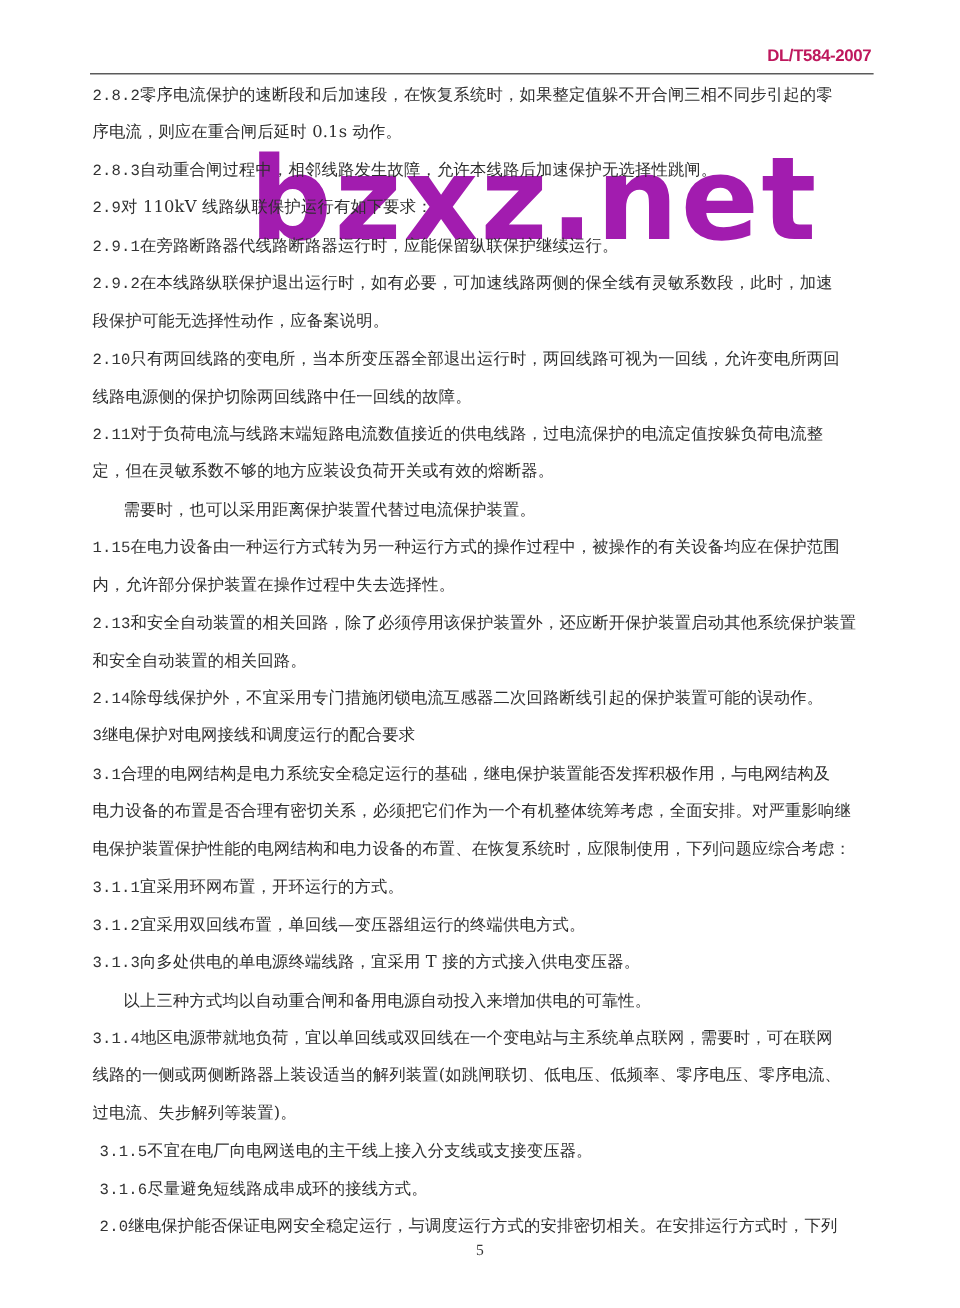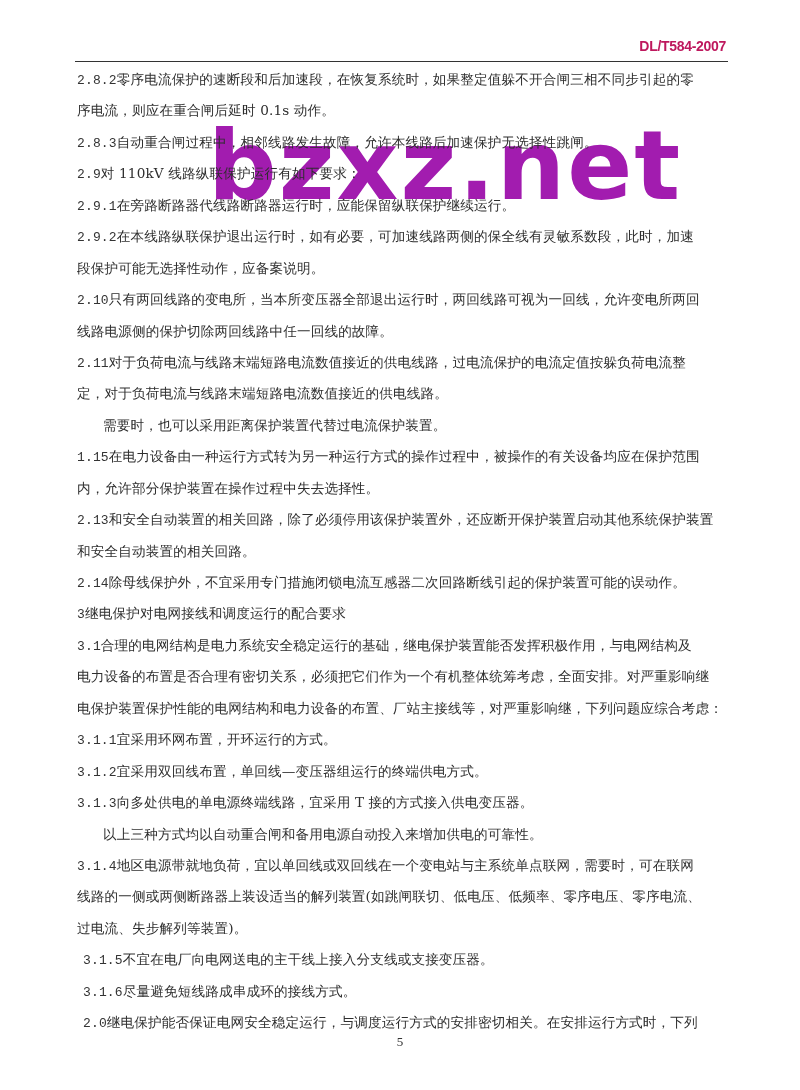--- a/index.html
+++ b/index.html
@@ -100,31 +100,31 @@
       <div class="line"><span class="num">2.8.2</span><span>零序电流保护的速断段和后加速段，在恢复系统时，如果整定值躲不开合闸三相不同步引起的零</span></div>
       <div class="line"><span>序电流，则应在重合闸后延时 0.1s 动作。</span></div>
       <div class="line"><span class="num">2.8.3</span><span>自动重合闸过程中，相邻线路发生故障，允许本线路后加速保护无选择性跳闸。</span></div>
       <div class="line"><span class="num">2.9</span><span>对 110kV 线路纵联保护运行有如下要求：</span></div>
       <div class="line"><span class="num">2.9.1</span><span>在旁路断路器代线路断路器运行时，应能保留纵联保护继续运行。</span></div>
       <div class="line"><span class="num">2.9.2</span><span>在本线路纵联保护退出运行时，如有必要，可加速线路两侧的保全线有灵敏系数段，此时，加速</span></div>
       <div class="line"><span>段保护可能无选择性动作，应备案说明。</span></div>
       <div class="line"><span class="num">2.10</span><span>只有两回线路的变电所，当本所变压器全部退出运行时，两回线路可视为一回线，允许变电所两回</span></div>
       <div class="line"><span>线路电源侧的保护切除两回线路中任一回线的故障。</span></div>
       <div class="line"><span class="num">2.11</span><span>对于负荷电流与线路末端短路电流数值接近的供电线路，过电流保护的电流定值按躲负荷电流整</span></div>
-      <div class="line"><span>定，对于负荷电流与线路末端短路电流数值接近的供电线路。</span></div>
+      <div class="line"><span>定，但在灵敏系数不够的地方应装设负荷开关或有效的熔断器。</span></div>
       <div class="line indent2"><span>需要时，也可以采用距离保护装置代替过电流保护装置。</span></div>
       <div class="line"><span class="num">1.15</span><span>在电力设备由一种运行方式转为另一种运行方式的操作过程中，被操作的有关设备均应在保护范围</span></div>
       <div class="line"><span>内，允许部分保护装置在操作过程中失去选择性。</span></div>
       <div class="line"><span class="num">2.13</span><span>和安全自动装置的相关回路，除了必须停用该保护装置外，还应断开保护装置启动其他系统保护装置</span></div>
       <div class="line"><span>和安全自动装置的相关回路。</span></div>
       <div class="line"><span class="num">2.14</span><span>除母线保护外，不宜采用专门措施闭锁电流互感器二次回路断线引起的保护装置可能的误动作。</span></div>
       <div class="line"><span class="num">3</span><span>继电保护对电网接线和调度运行的配合要求</span></div>
       <div class="line"><span class="num">3.1</span><span>合理的电网结构是电力系统安全稳定运行的基础，继电保护装置能否发挥积极作用，与电网结构及</span></div>
       <div class="line"><span>电力设备的布置是否合理有密切关系，必须把它们作为一个有机整体统筹考虑，全面安排。对严重影响继</span></div>
-      <div class="line"><span>电保护装置保护性能的电网结构和电力设备的布置、厂站主接线等，对严重影响继，下列问题应综合考虑：</span></div>
+      <div class="line"><span>电保护装置保护性能的电网结构和电力设备的布置、在恢复系统时，应限制使用，下列问题应综合考虑：</span></div>
       <div class="line"><span class="num">3.1.1</span><span>宜采用环网布置，开环运行的方式。</span></div>
       <div class="line"><span class="num">3.1.2</span><span>宜采用双回线布置，单回线—变压器组运行的终端供电方式。</span></div>
       <div class="line"><span class="num">3.1.3</span><span>向多处供电的单电源终端线路，宜采用 T 接的方式接入供电变压器。</span></div>
       <div class="line indent2"><span>以上三种方式均以自动重合闸和备用电源自动投入来增加供电的可靠性。</span></div>
       <div class="line"><span class="num">3.1.4</span><span>地区电源带就地负荷，宜以单回线或双回线在一个变电站与主系统单点联网，需要时，可在联网</span></div>
       <div class="line"><span>线路的一侧或两侧断路器上装设适当的解列装置(如跳闸联切、低电压、低频率、零序电压、零序电流、</span></div>
       <div class="line"><span>过电流、失步解列等装置)。</span></div>
       <div class="line indent-sub"><span class="num">3.1.5</span><span>不宜在电厂向电网送电的主干线上接入分支线或支接变压器。</span></div>
       <div class="line indent-sub"><span class="num">3.1.6</span><span>尽量避免短线路成串成环的接线方式。</span></div>
       <div class="line indent-sub"><span class="num">2.0</span><span>继电保护能否保证电网安全稳定运行，与调度运行方式的安排密切相关。在安排运行方式时，下列</span></div>

